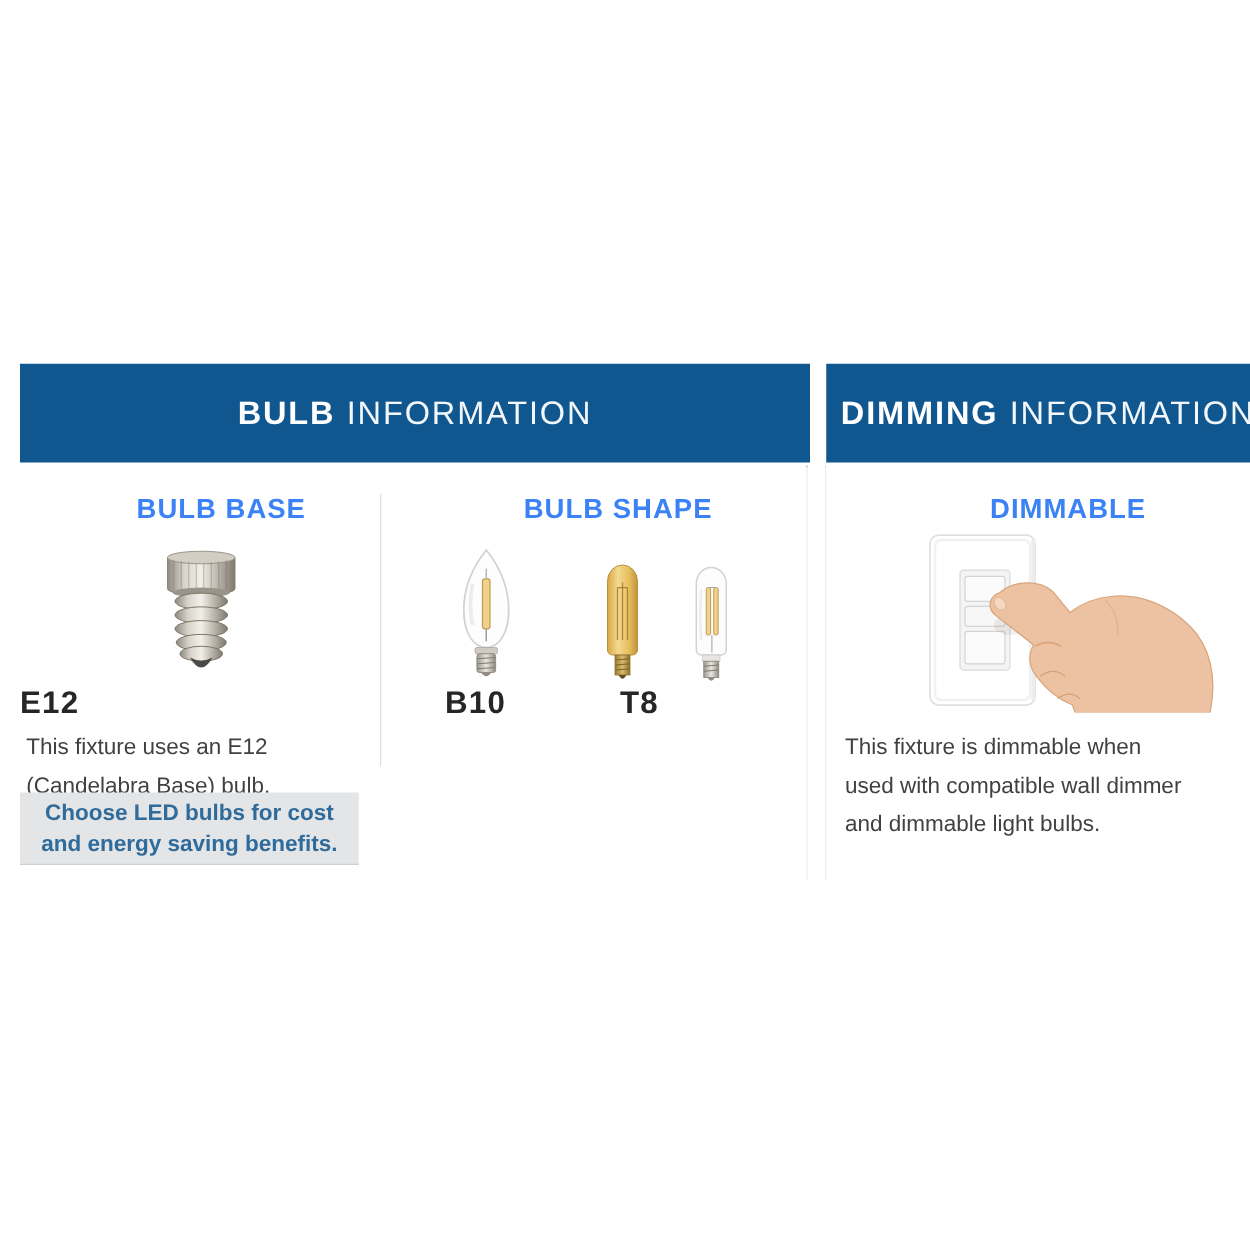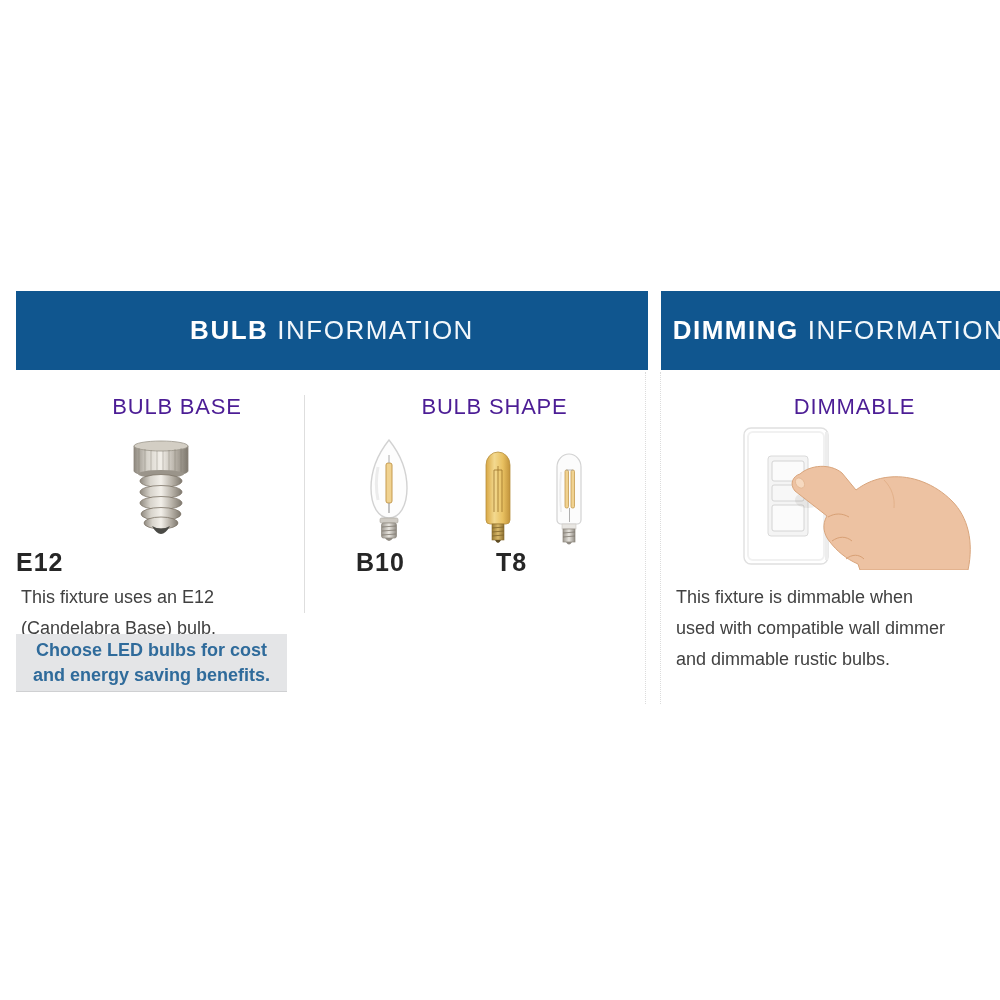--- a/index.html
+++ b/index.html
@@ -28,21 +28,21 @@
   .dot-line.a { left: 629px; }
   .dot-line.b { left: 644px; }
   
   .col-line {
     position: absolute; left: 288px; top: 395px;
     width: 1px; height: 218px; background: #dedede;
   }
   
   .col-title {
     position: absolute; top: 394px;
-    font-size: 22px; font-weight: 400; color: #4c1d95;
+    font-size: 22px; font-weight: 700; color: #3b82f6;
     letter-spacing: 0.8px; text-align: center; white-space: nowrap; padding-left: 32px;
   }
   .t-base  { left: 0;     width: 290px; }
   .t-shape { left: 295px; width: 335px; }
   .t-dim   { left: 645px; width: 355px; }
   
   .size-label {
     position: absolute; top: 548px;
     font-size: 25px; font-weight: 700; color: #262626;
     letter-spacing: 1px; text-align: left;
@@ -233,15 +233,15 @@
       <ellipse cx="68" cy="63" rx="4" ry="5.5" transform="rotate(-35 68 63)" fill="#f6d9c0" stroke="#deb08a" stroke-width="0.6"></ellipse>
       <path d="M96,97 C103,93 110,93 117,97" fill="none" stroke="#d8a075" stroke-width="1"></path>
       <path d="M100,121 C107,116 114,116 120,121" fill="none" stroke="#d8a075" stroke-width="1"></path>
       <path d="M114,139 C120,134 127,134 132,139" fill="none" stroke="#d8a075" stroke-width="1"></path>
       <path d="M152,60 C160,68 163,78 162,88" fill="none" stroke="#e3b18a" stroke-width="1"></path>
     </g>
   </svg>
 
   <p class="para p-dim">This fixture is dimmable when
 used with compatible wall dimmer
-and dimmable rustic bulbs.</p>
+and dimmable light bulbs.</p>
 
 </div>
 
 </body></html>

